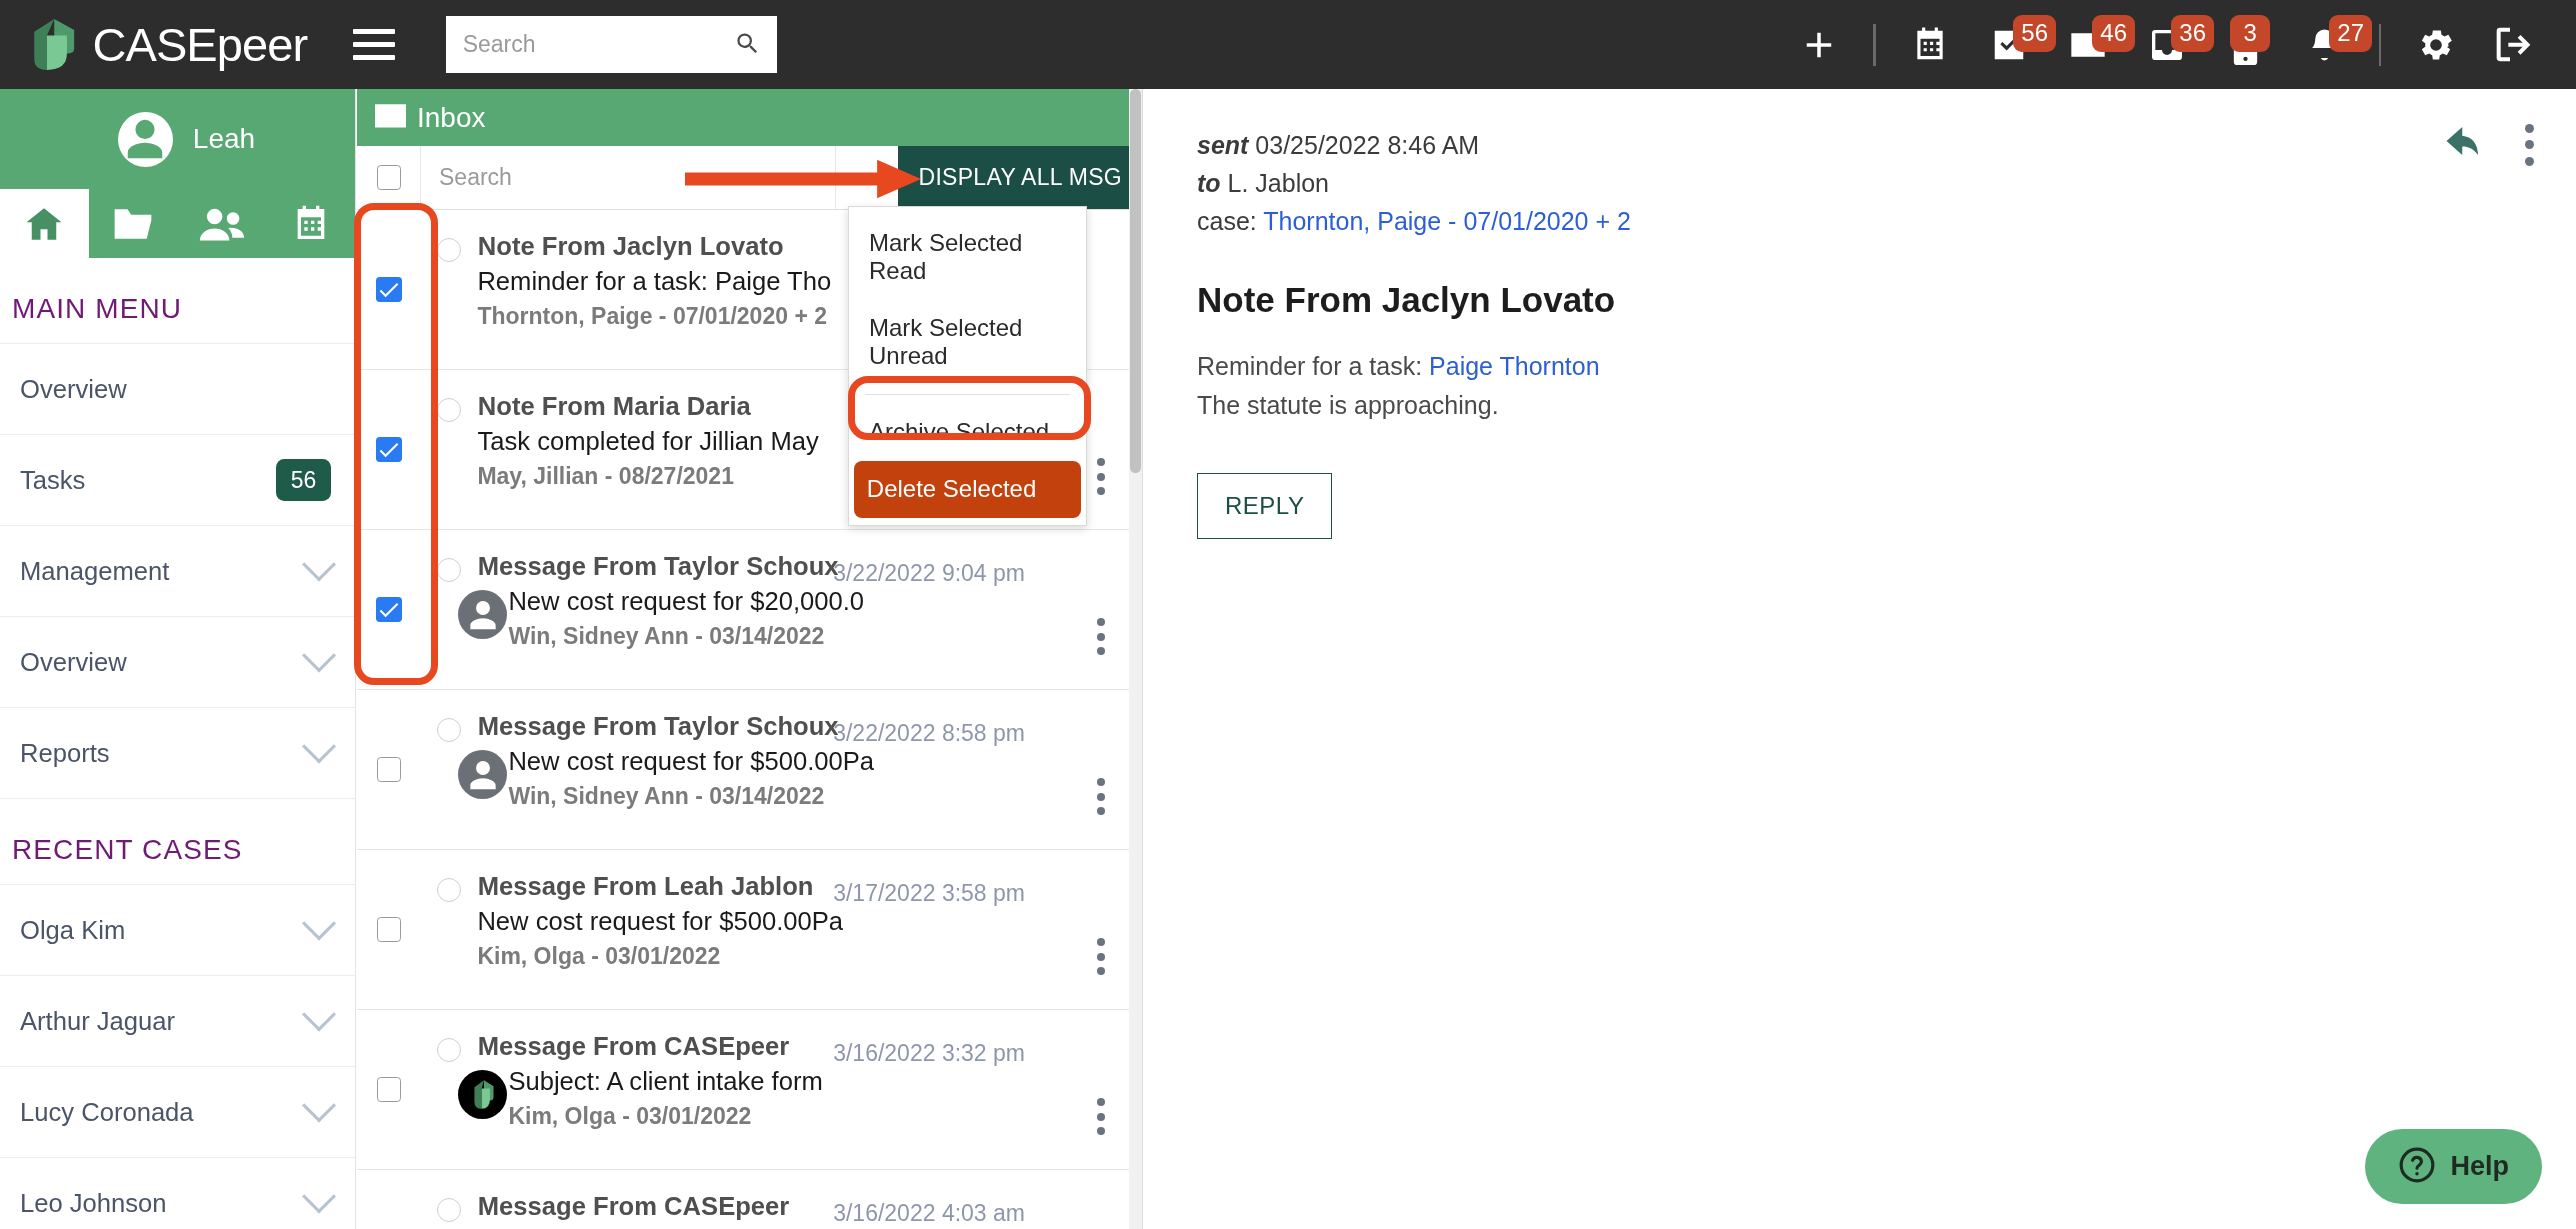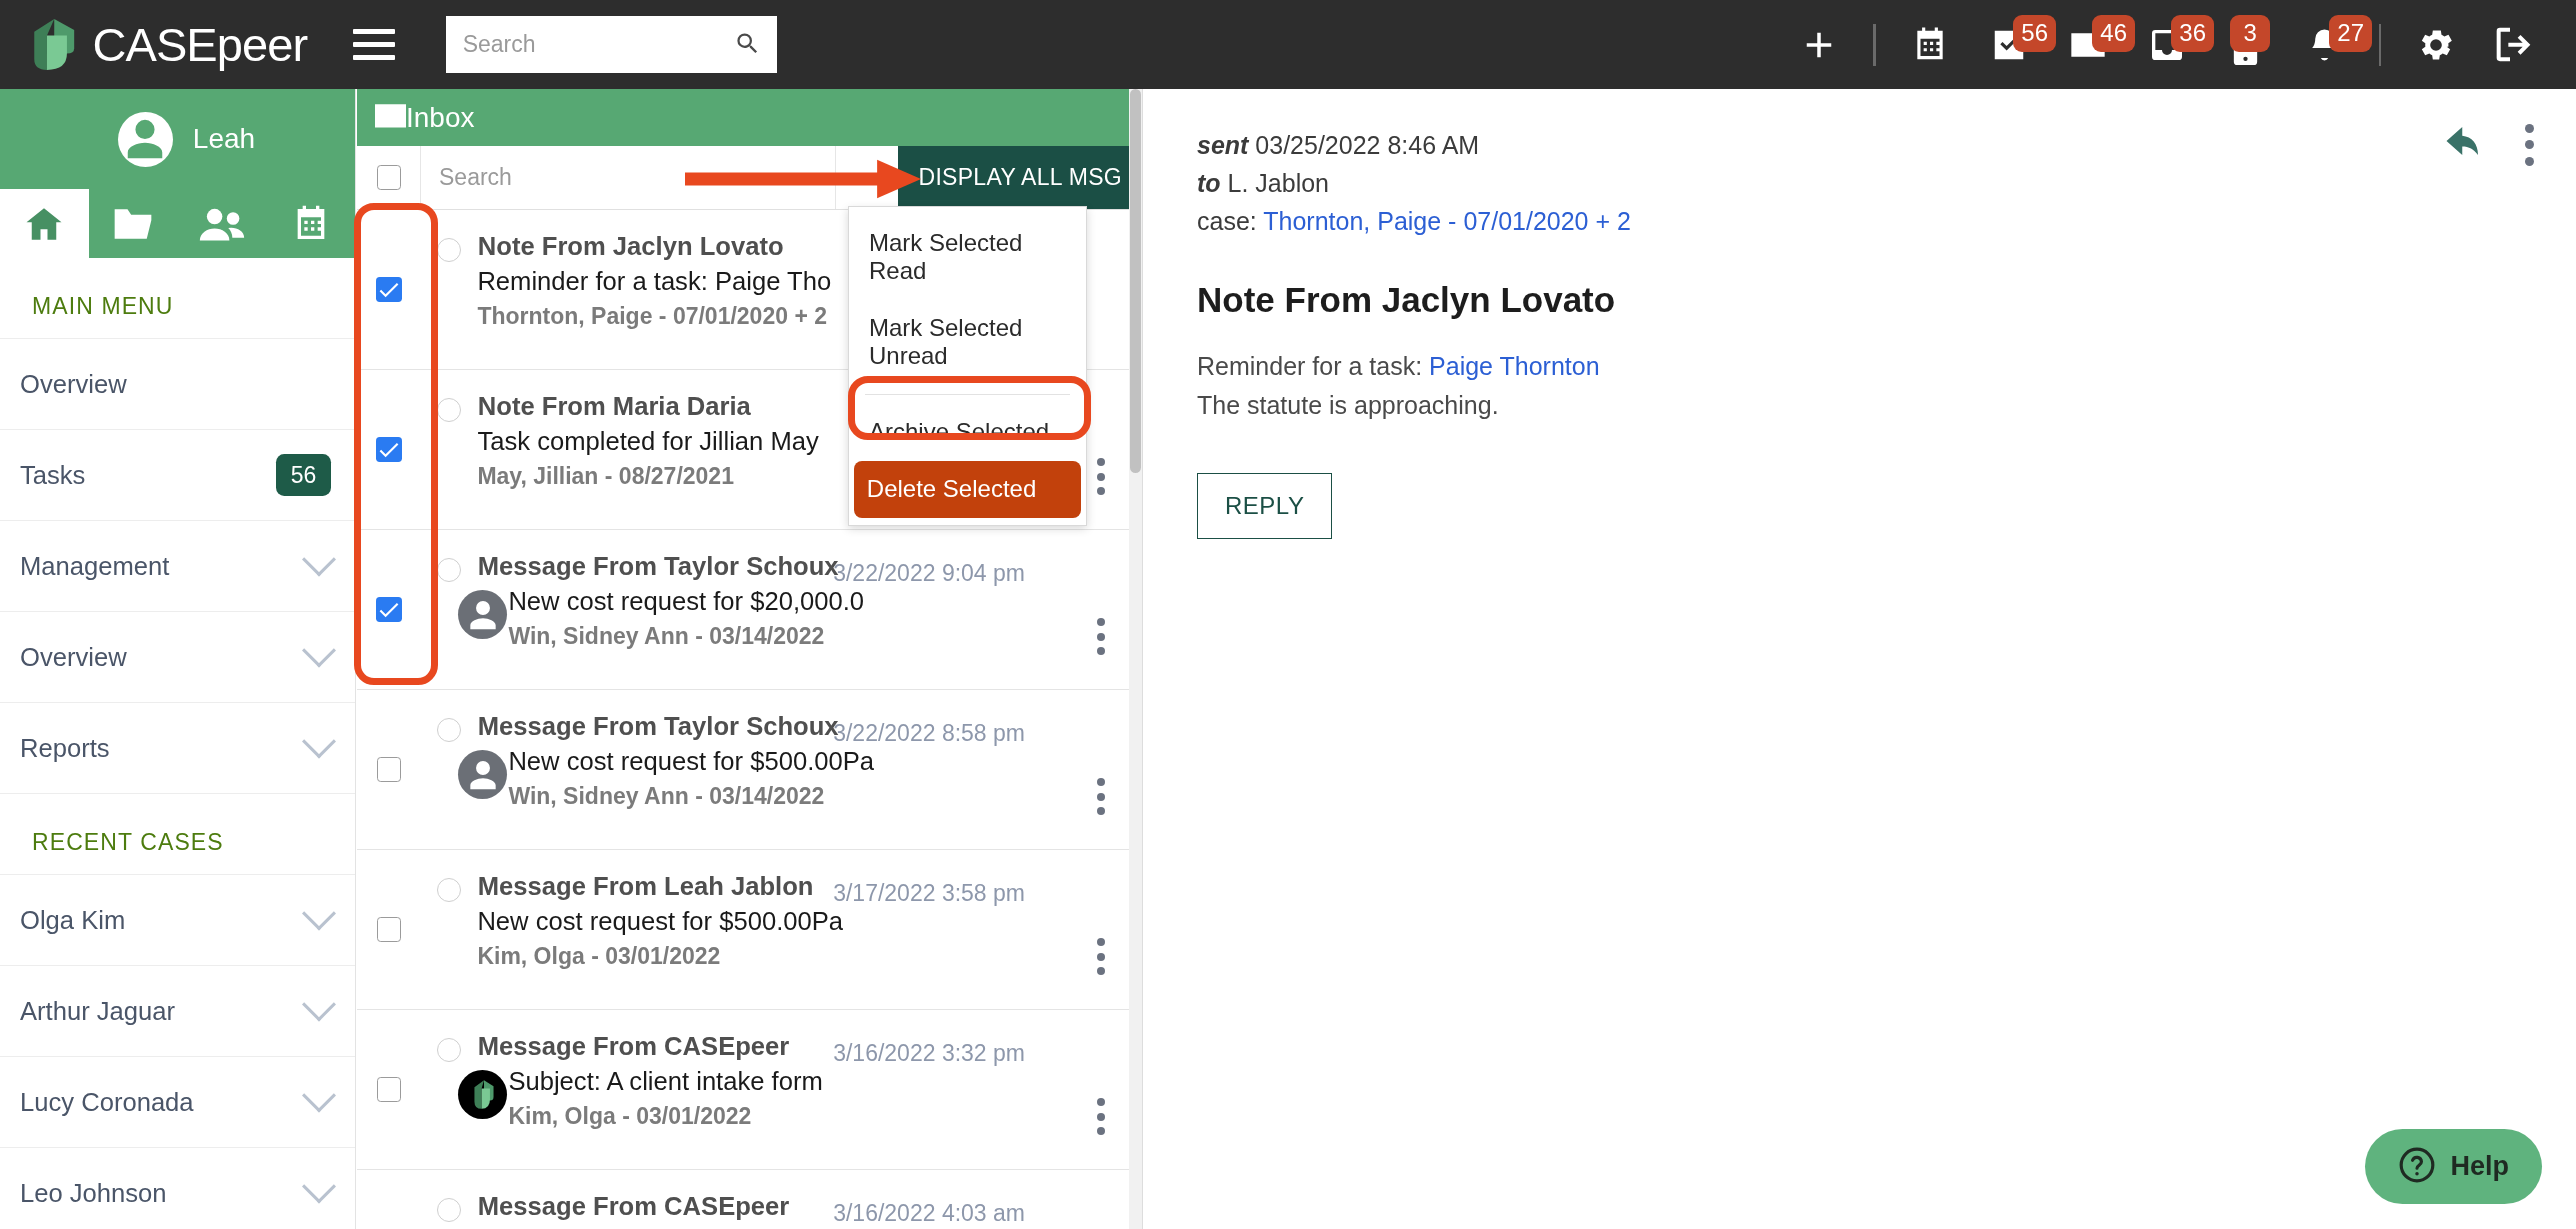--- a/index.html
+++ b/index.html
@@ -46,35 +46,35 @@
     background: #fff; border-right: 0.9px solid #e3e3e3; overflow: hidden;
   }
   .side-user { height: 100px; background: #57a873; display: flex; align-items: center; padding-left: 18px; gap: 20px; justify-content: center; }
   .avatar-circle { width: 55px; height: 55px; border-radius: 50%; background: #fff; display: flex; align-items: center; justify-content: center; }
   .side-user-name { color: #fff; font-size: 28px; }
   .side-tabs { height: 69px; background: #57a873; display: flex; }
   .side-tab { flex: 1; display: flex; align-items: center; justify-content: center; cursor: pointer; }
   .side-tab.active { background: #fff; }
   .side-tab svg { fill: #fff; }
   .side-tab.active svg { fill: #479063; }
-  .side-sec-label { font-size: 23px; color: #4d7c0f; letter-spacing: 1.1px; padding: 35px 0 18px 32px; border-bottom: 0.9px solid #ededed; }
+  .side-sec-label { font-size: 28px; color: #701a75; letter-spacing: 1.1px; padding: 35px 0 18px 12px; border-bottom: 0.9px solid #ededed; }
   .side-item {
     height: 91px; display: flex; align-items: center; padding: 0 24px 0 20px;
     border-bottom: 0.9px solid #ededed; font-size: 25.6px; color: #4a5568; cursor: pointer;
   }
   .side-item .lbl { flex: 1; }
   .pill { background: #1e5b48; color: #fff; border-radius: 8.2px; font-size: 23px; padding: 7.3px 14.6px; }
   .chev { width: 24px; height: 24px; border-right: 3.7px solid #b9c2cf; border-bottom: 3.7px solid #b9c2cf; transform: rotate(45deg) translate(-4.6px,-4.6px); }
 
   
   .mailcol {
     position: absolute; top: 89px; left: 357px; width: 786px; height: 1141px;
     background: #fff; border-right: 0.9px solid #ddd; overflow: hidden;
   }
-  .mail-head { height: 57px; background: #57a873; display: flex; align-items: center; padding-left: 18px; }
+  .mail-head { height: 57px; background: #57a873; display: flex; align-items: center; padding-left: 18px; gap: 11px; }
   .mail-head-title { color: #fff; font-size: 28px; }
   .mail-toolbar { height: 64px; display: flex; align-items: stretch; border-bottom: 0.9px solid #e0e0e0; }
   .tb-check { width: 64px; display: flex; align-items: center; justify-content: center; border-right: 0.9px solid #e6e6e6; }
   .tb-search { flex: 1; display: flex; align-items: center; padding-left: 18px; position: relative; border-right: 0.9px solid #e6e6e6; }
   .tb-search input { border: 0; outline: 0; font-size: 23px; color: #555; background: transparent; width: 100%; font-family: "Liberation Sans", sans-serif; }
   .tb-search input::placeholder { color: #9a9a9a; }
   .tb-dots { width: 62px; display: flex; align-items: center; justify-content: center; cursor: pointer; }
   .tb-dots span { display:block; width: 8.2px; height: 8.2px; border-radius: 50%; background: #3a3a3a; margin: 0 2.7px; }
   .tb-dots-wrap { display: flex; }
   .tb-display { background: #1b4f45; color: #fff; font-size: 23px; display: flex; align-items: center; padding: 0 20px; cursor: pointer; letter-spacing: 0.3px; }

